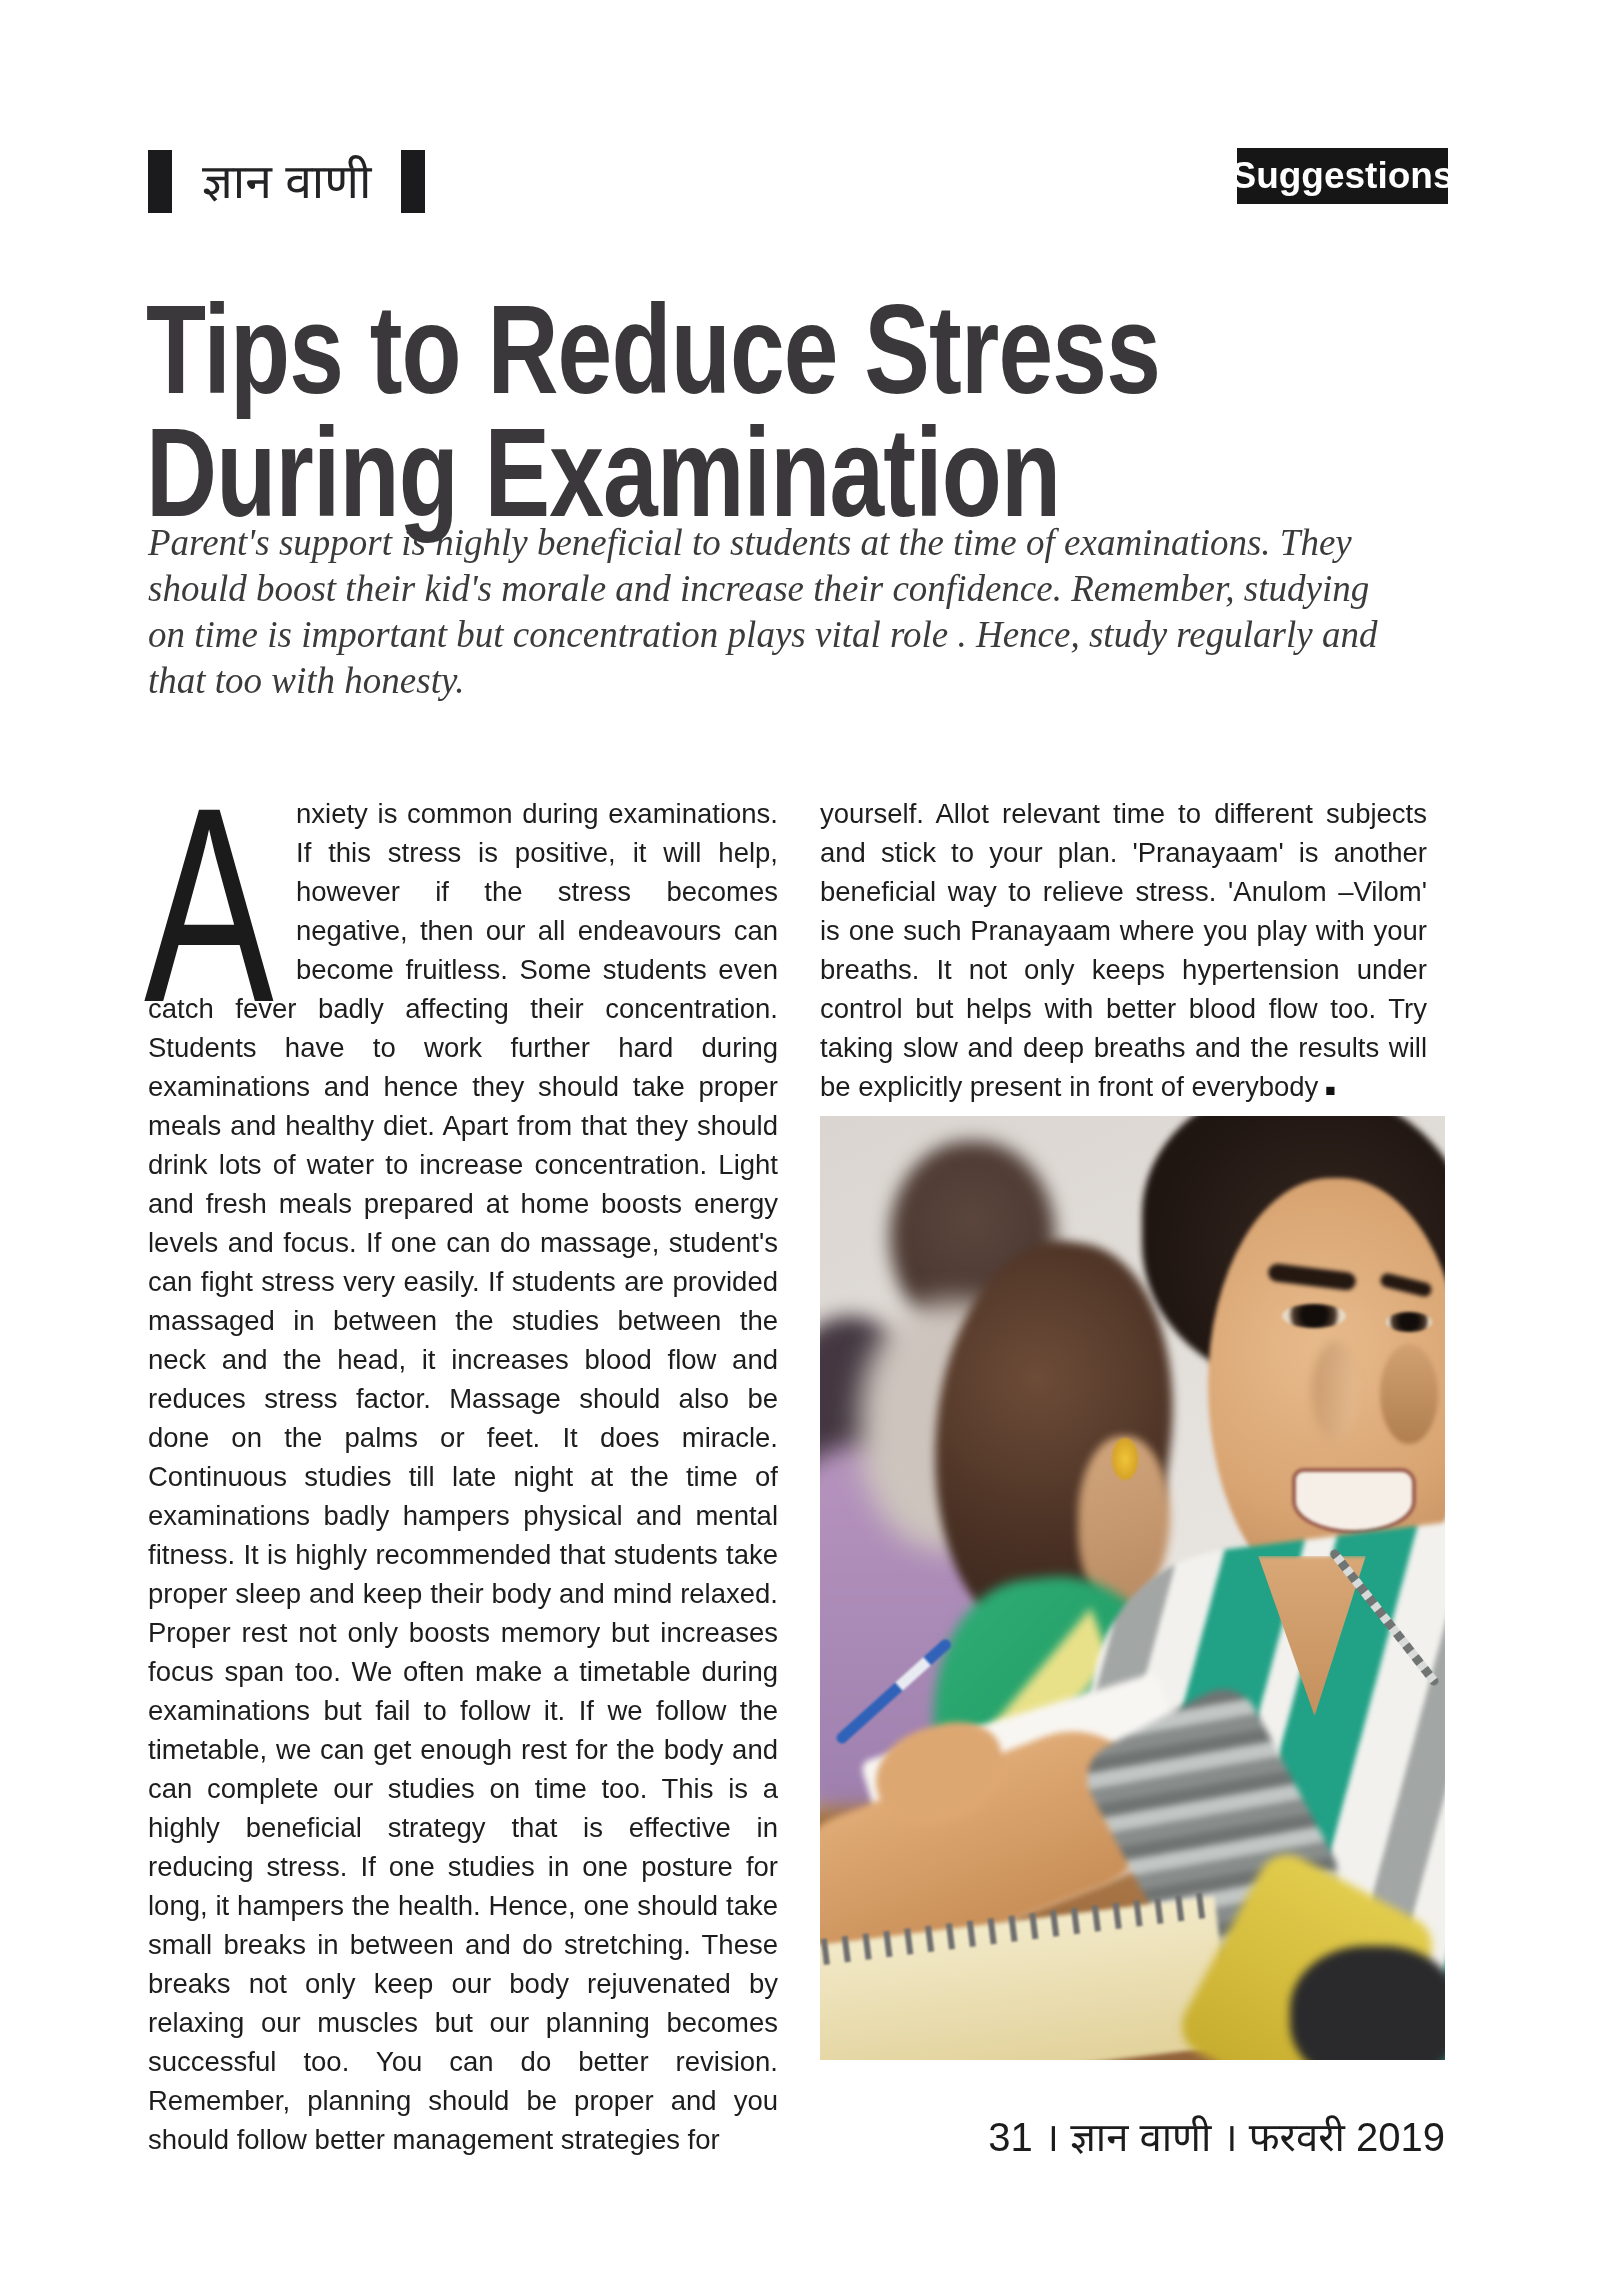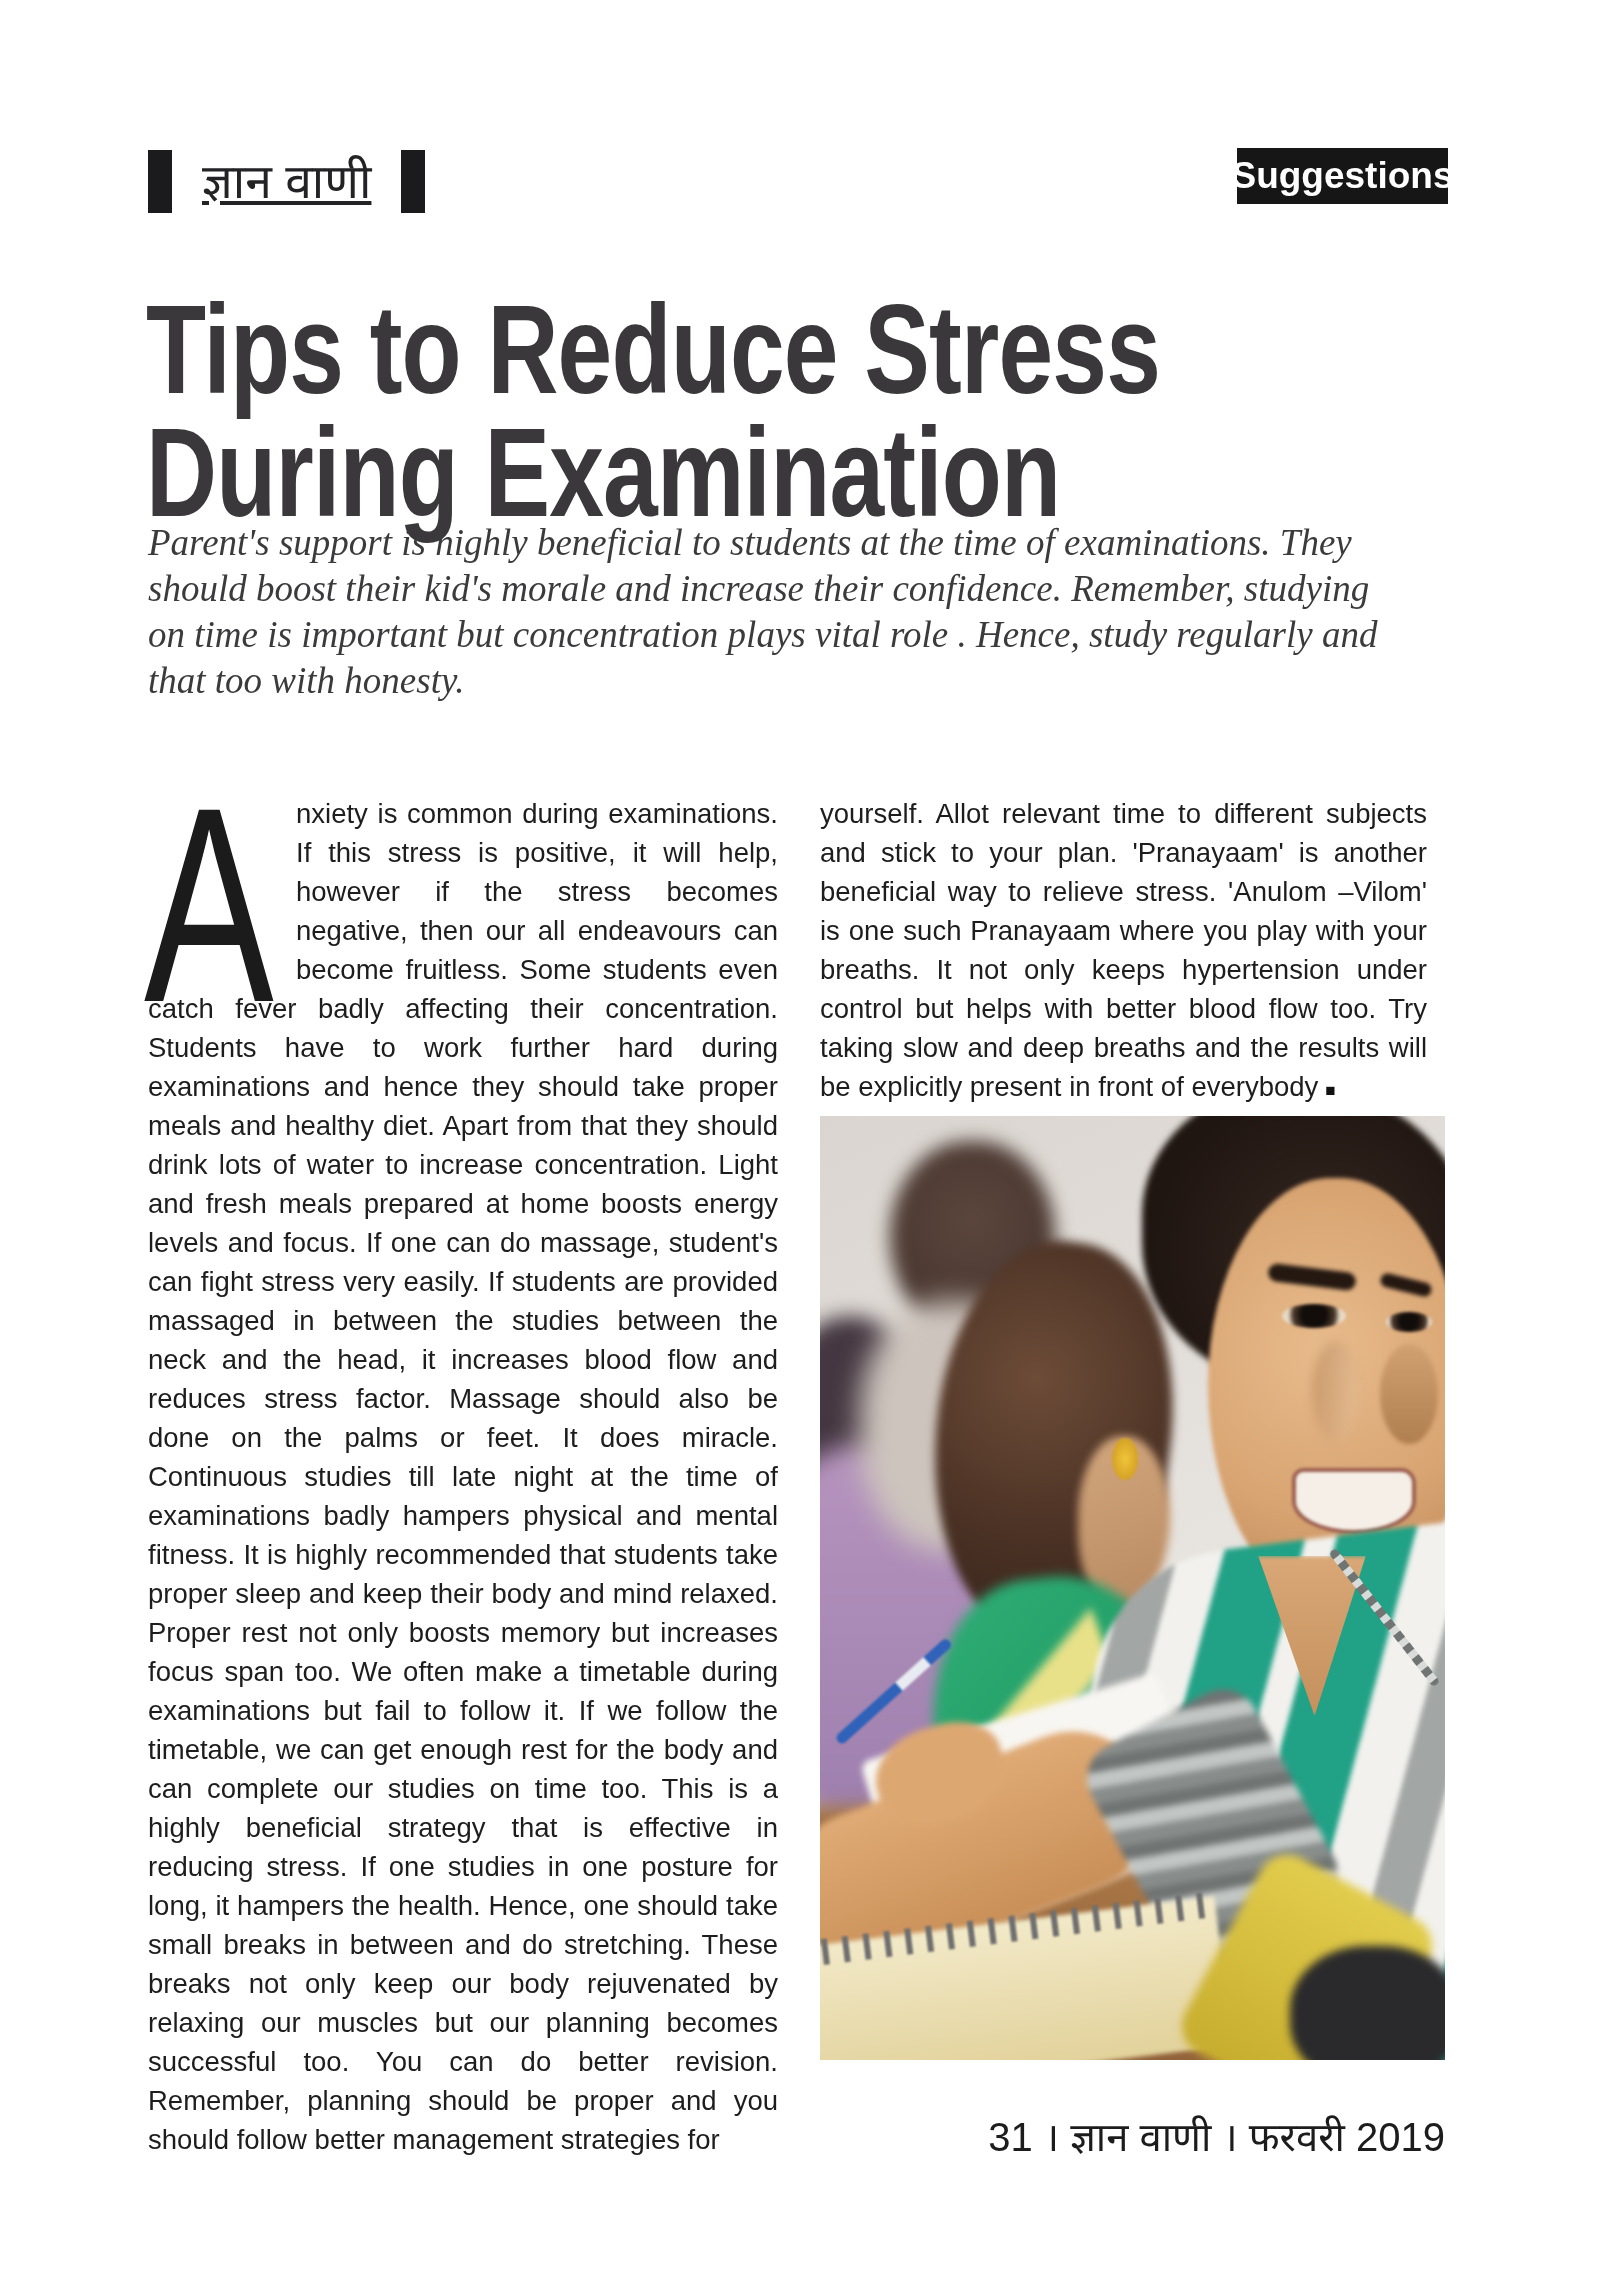--- a/index.html
+++ b/index.html
@@ -2,21 +2,21 @@
 <html><head>
 <meta charset="utf-8">
 <style>
   html,body{margin:0;padding:0;background:#ffffff;}
   .page{position:relative;width:1600px;height:2295px;background:#ffffff;overflow:hidden;
         font-family:"Liberation Sans",sans-serif;color:#1d1d1d;}
 
   
   .brand{position:absolute;left:148px;top:150px;display:flex;align-items:center;gap:30px;}
   .brand .bar{width:24px;height:63px;background:#1b1b1d;}
-  .brand-text{font-size:48px;line-height:1;color:#232325;text-decoration:underline;}
+  .brand-text{font-size:48px;line-height:1;color:#232325;}
   .badge{position:absolute;left:1237px;top:148px;width:211px;height:56px;background:#161616;
          color:#ffffff;font-weight:bold;font-size:37px;display:flex;align-items:center;justify-content:center;}
 
   
   .title{position:absolute;left:146px;top:288px;margin:0;font-size:126px;line-height:123px;
          font-weight:bold;color:#3a383a;letter-spacing:-1px;white-space:nowrap;
          transform:scaleX(0.78);transform-origin:left top;}
   .standfirst{position:absolute;left:148px;top:520px;width:1255px;margin:0;
               font-family:"Liberation Serif",serif;font-style:italic;font-size:37px;
               line-height:46px;color:#3b3b3d;}

